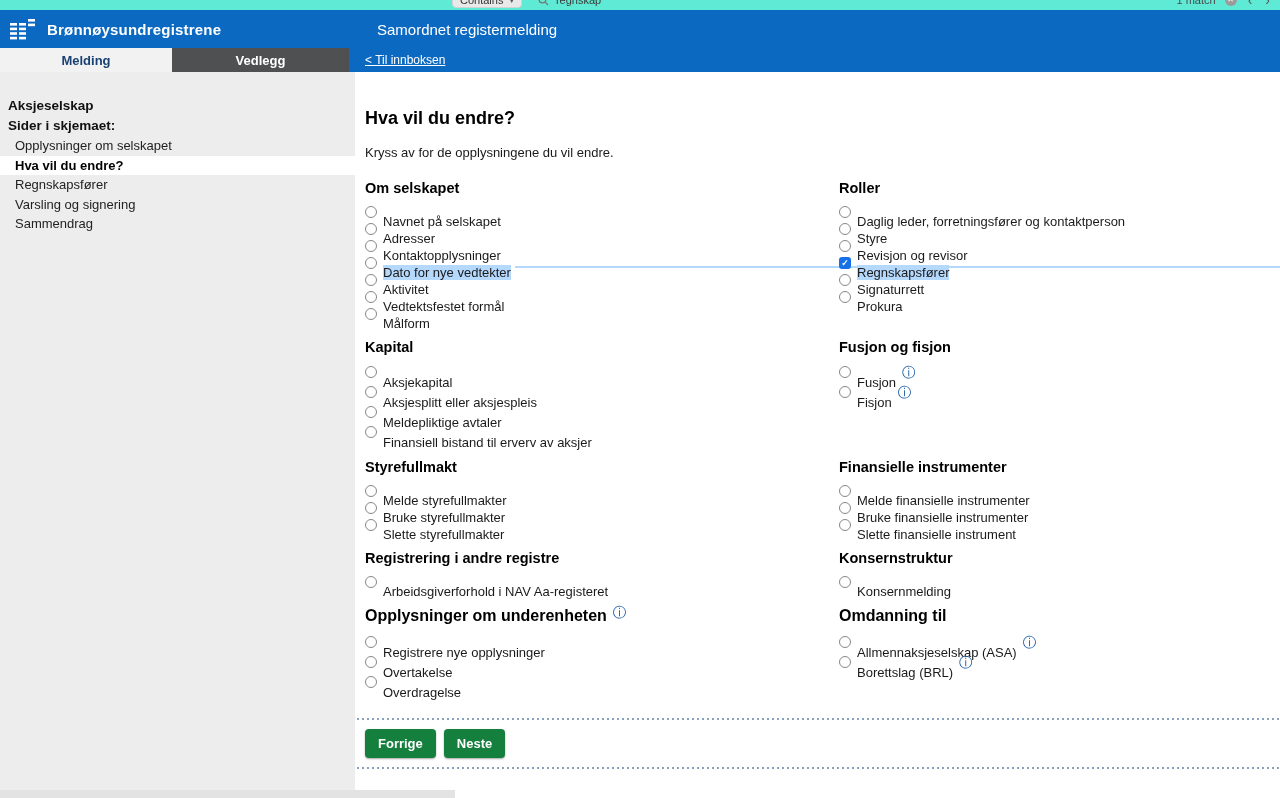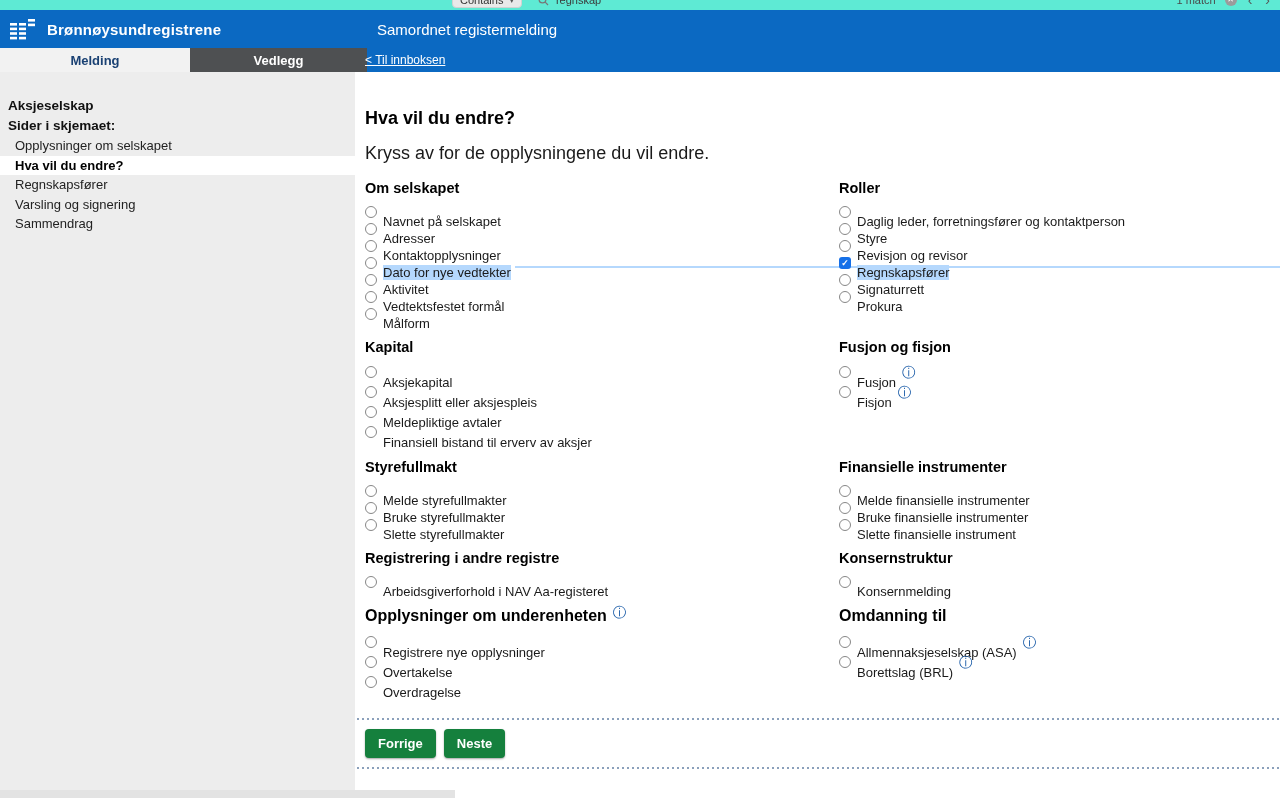--- a/index.html
+++ b/index.html
@@ -20,36 +20,36 @@
   .fb-close { width:12px; height:12px; border-radius:50%; background:#9b9b9b; color:#fff; font-size:8px; line-height:12px; text-align:center; }
   .fb-nav { font-size:14px; color:#555; padding:0 2px; }
 
   
   .topbar { height:38px; background:#0b69c2; display:flex; align-items:center; position:relative; }
   .brand { display:flex; align-items:center; gap:11px; padding-left:10px; width:355px; }
   .brand-name { color:#ffffff; font-size:15px; font-weight:bold; letter-spacing:.2px; }
   .app-title { position:absolute; left:365px; color:#ffffff; font-size:15px;margin-left:12px; }
 
   .tabrow { height:24px; background:#0b69c2; display:flex; align-items:stretch; position:relative; }
-  .tab { width:190px; display:flex; align-items:center; justify-content:center; font-size:13px; font-weight:bold; cursor:default; }
+  .tab { width:172px; display:flex; align-items:center; justify-content:center; font-size:13px; font-weight:bold; cursor:default; }
   .tab.active { background:#f2f2f2; color:#1a4173; }
   .tab.inactive { background:#4e5052; color:#ffffff; width:177px; }
   .back-link { position:absolute; left:365px; top:0; height:24px; display:flex; align-items:center; color:#ffffff; font-size:12px; text-decoration:underline; }
 
   
   .layout { display:flex; height:726px; }
   .sidebar { width:355px; background:#ededed; padding-top:24px; flex:none; }
   .side-head { font-size:13.5px; font-weight:bold; padding:0 8px; line-height:20px; color:#111; }
   .side-items { margin-top:0; }
   .side-item { font-size:13px; line-height:19.5px; padding-left:15px; color:#222; cursor:pointer; }
   .side-item.active { background:#ffffff; font-weight:bold; color:#000; }
 
   .content { flex:1; position:relative; padding:36px 0 0 10px; background:#fff; }
   .page-title { font-size:18px; font-weight:bold; margin:0 0 16px 0; color:#000; }
-  .intro { font-size:18px; line-height:16px; margin:0 0 18px 0; }
+  .intro { font-size:13px; line-height:16px; margin:0 0 18px 0; }
 
   
   .sel-line { position:absolute; top:194px; left:160px; right:0; height:2px; background:#b5d8fd; }
 
   .sections-grid { display:grid; grid-template-columns:474px auto; row-gap:16px; position:relative; }
   .form-section { min-width:0; }
   .sec-heading { font-size:14.5px; font-weight:bold; margin:0 0 6px 0; line-height:18px; color:#000; display:flex; gap:6px; }
   .form-section.large .sec-heading { font-size:16px; line-height:20px; }
   .cb-row { display:flex; align-items:center; gap:6px; height:17px; font-size:13px; cursor:pointer; }
   .form-section.loose .cb-row { height:20px; }

